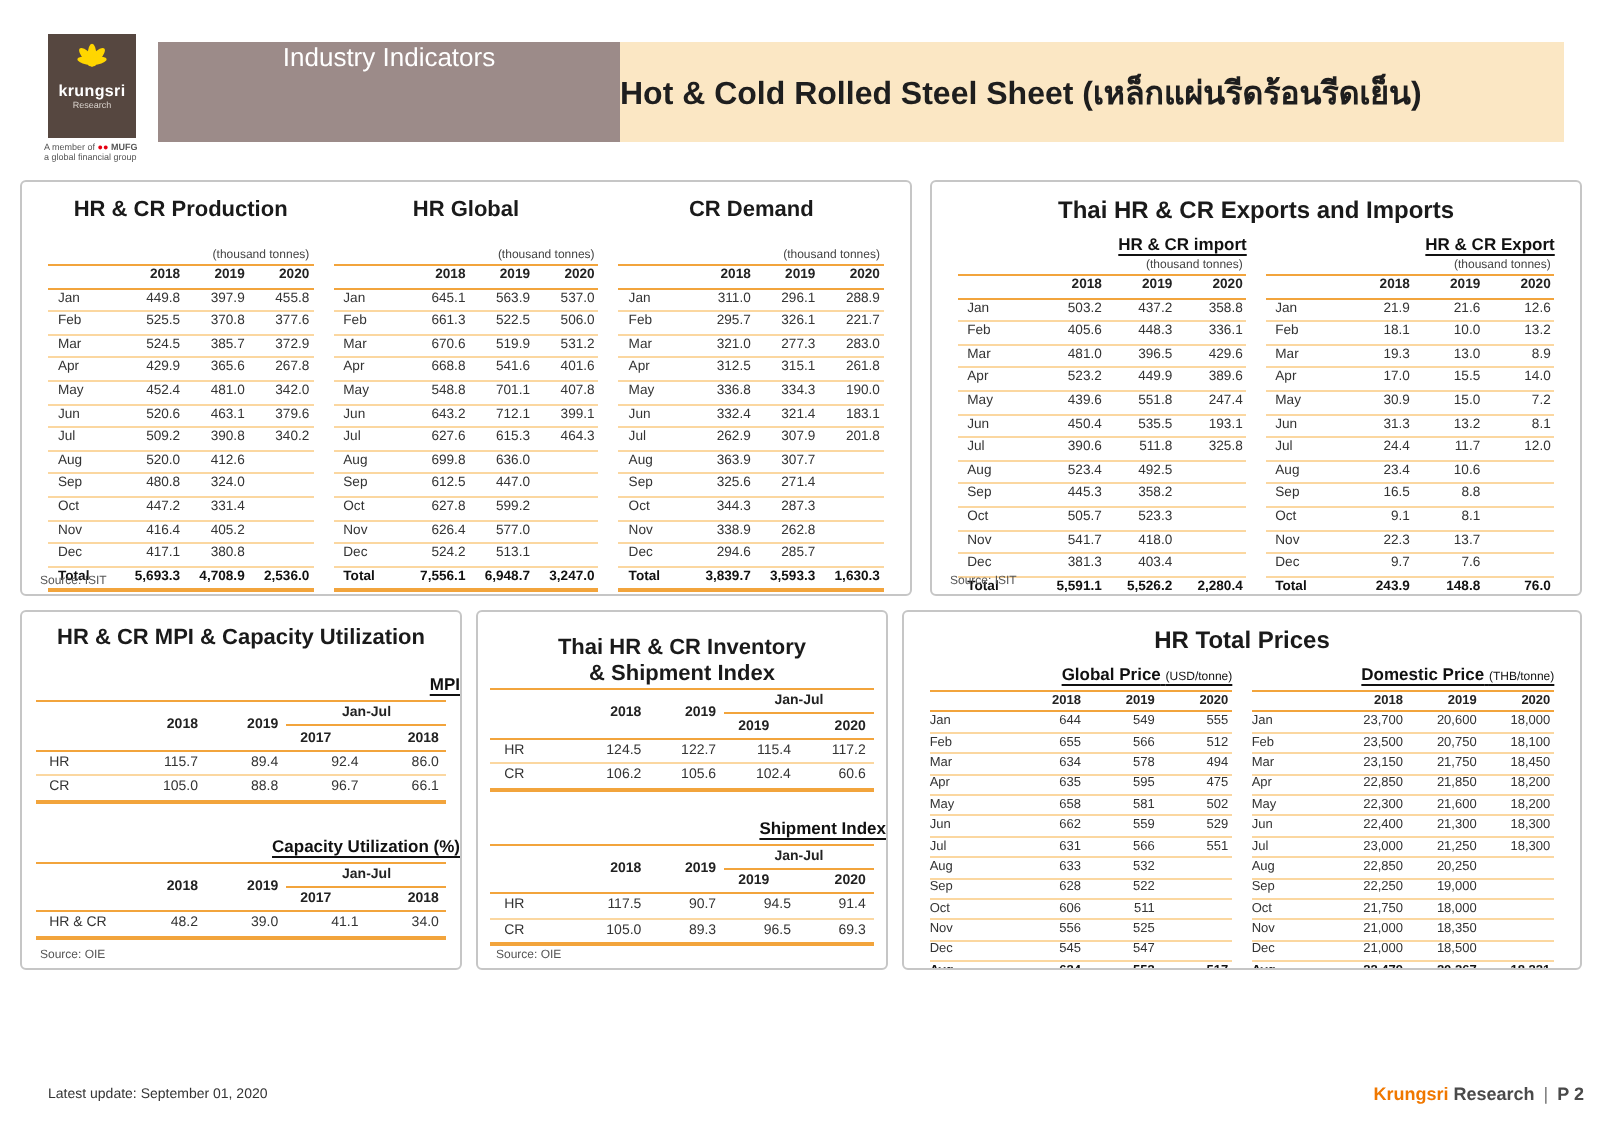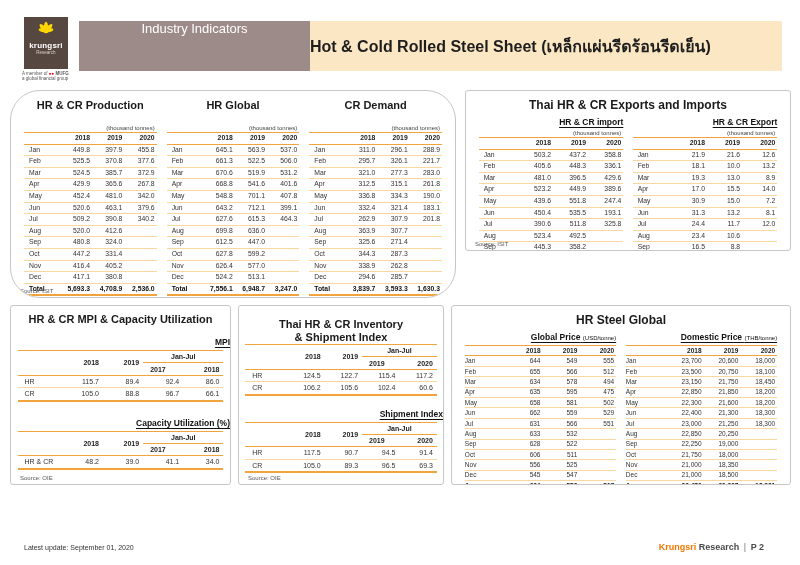--- a/index.html
+++ b/index.html
@@ -15,22 +15,22 @@
   .logo .sub { color:#d9d2cc; font-size:4.5px; line-height:6px; }
   .tagline { position:absolute; left:22px; top:71px; width:60px; font-size:4.5px; line-height:5px; color:#555; }
   .tagline .dot { color:#e60012; font-size:4.5px; }
   .bar-gray { position:absolute; left:79px; top:21px; width:231px; height:50px; background:#9c8b89;
               display:flex; align-items:flex-start; justify-content:center; color:#fff; font-size:13px; }
   .bar-cream { position:absolute; left:310px; top:21px; width:472px; height:50px; background:#fbe7c4;
                display:flex; align-items:center; justify-content:flex-start; color:#1e1e1e; font-size:16px; font-weight:bold; }
 
   
   .panel { position:absolute; background:#fff; border:1px solid #c6c6c6; border-radius:3px; overflow:hidden; }
-  #panelA { left:10px;  top:90px;  width:446px; height:208px;border-radius:30px; }
-  #panelB { left:465px; top:90px;  width:326px; height:161px; }
+  #panelA { left:10px;  top:90px;  width:446px; height:208px; }
+  #panelB { left:465px; top:90px;  width:326px; height:208px; }
   #panelC { left:10px;  top:305px; width:221px; height:180px; }
   #panelD { left:238px; top:305px; width:206px; height:180px; }
   #panelE { left:451px; top:305px; width:340px; height:180px; }
 
   .panel-title { text-align:center; font-weight:bold; color:#1a1a1a; font-size:12px; margin-top:7px; }
   .panel-title.small { font-size:11px; }
   .cols { display:flex; justify-content:space-around; padding:0 8px; }
   .tcol { width:31%; }
   #panelB .tcol, #panelE .tcol { width:47%; }
   .t-title { font-size:11px; font-weight:bold; color:#1a1a1a; text-align:center; margin:8px 0 14px; }
@@ -55,21 +55,21 @@
   .gt th:first-child, .gt td:first-child { width:22%; text-align:left; padding-left:7px; }
   .gt thead th { font-weight:bold; color:#222; }
   .gt thead th.rs { border-bottom:1.6px solid #f2a43c; vertical-align:middle; }
   .gt thead th.grp { text-align:center; border-bottom:1.3px solid #f2a43c; padding-right:0; }
   .gt thead th.sub { border-bottom:1.6px solid #f2a43c; }
   .gt tbody td { border-bottom:1.3px solid #fbd7a0; }
   .gt tbody tr:last-child td { border-bottom:2.2px solid #f2a43c; }
 
   
   .f-left { position:absolute; left:24px; top:544px; font-size:7px; color:#333; }
-  .f-right { position:absolute; right:36px; top:542px; font-size:9px; font-weight:bold; color:#4a4a4a; }
+  .f-right { position:absolute; right:8px; top:542px; font-size:9px; font-weight:bold; color:#4a4a4a; }
   .f-right .brand { color:#f07800; }
   .f-right .sep { font-weight:normal; color:#777; padding:0 2px; }
 </style>
 </head>
 <body>
 
 <div class="page">
 
   <div class="logo">
     <svg class="emblem" viewBox="0 0 24 24">
@@ -713,21 +713,21 @@
             <td>89.3</td>
             <td>96.5</td>
             <td>69.3</td>
           </tr>
         </tbody>
       </table>
     <div class="src">Source: OIE</div>
   </div>
 
   <div class="panel compact" id="panelE">
-    <div class="panel-title">HR Steel Global</div>
+    <div class="panel-title">HR Total Prices</div>
     <div class="cols">
       <div class="tcol">
         <div class="t-sub">
           <span>Global Price</span>
           <span class="unit-inline">(USD/tonne)</span>
         </div>
         <table class="mt">
             <thead>
               <tr>
                 <th></th>

